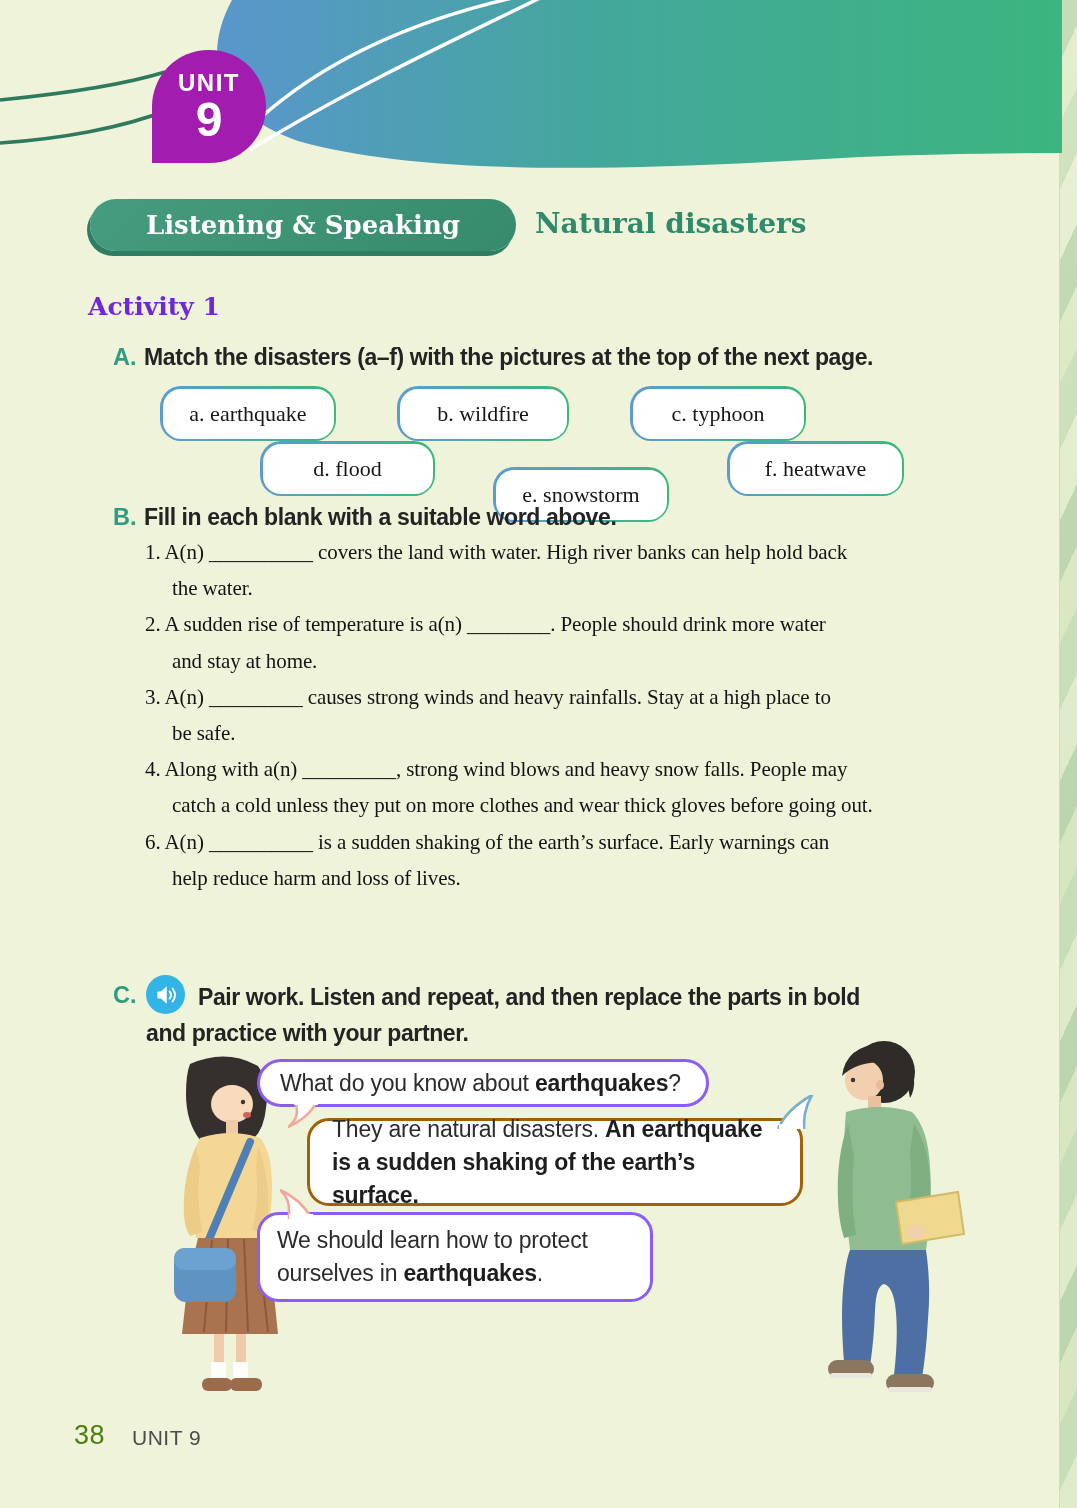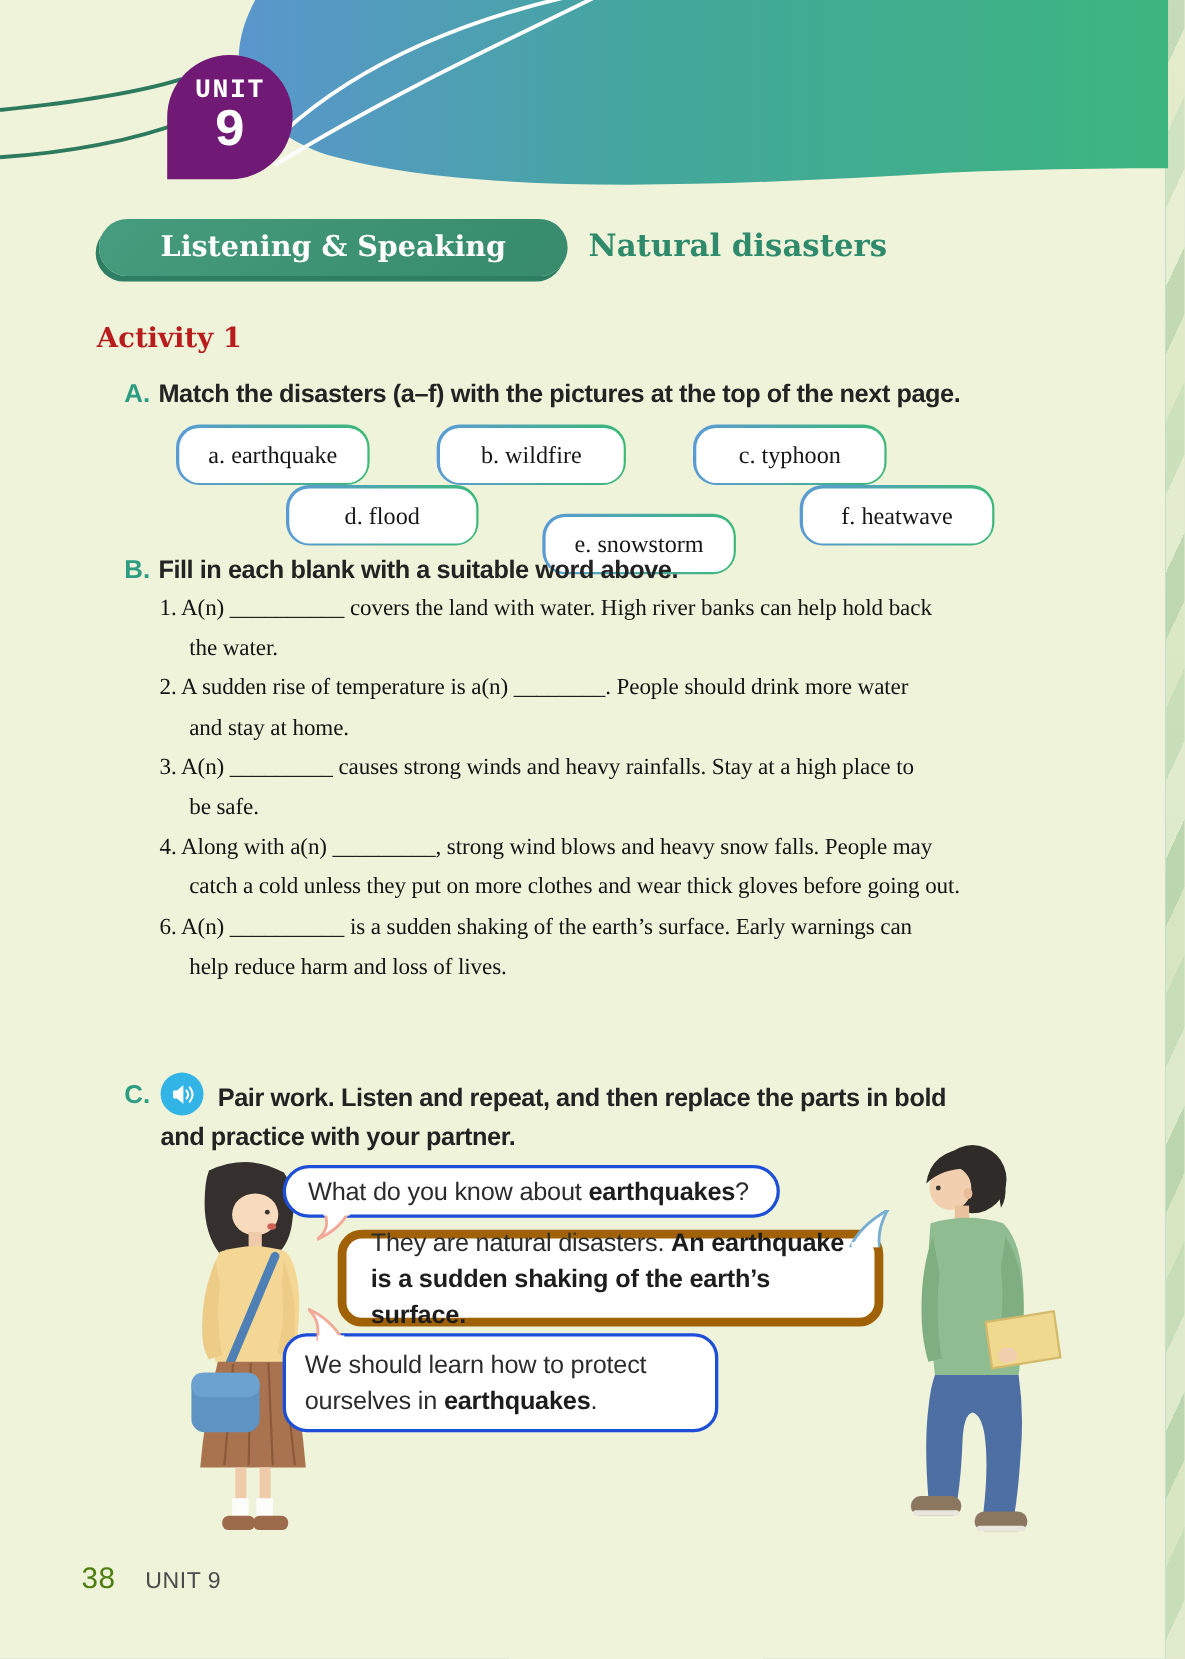--- a/index.html
+++ b/index.html
@@ -21,24 +21,23 @@
         rgba(170,205,155,0.40) 52px 80px,
         rgba(230,238,200,0.30) 80px 110px),
       linear-gradient(180deg,#eef3dc 0%,#e3eed2 25%,#d9e8cb 55%,#dce9cc 100%);
     border-left:1px solid #c9ded2;
   }
 
   
   #header-svg{ left:0; top:0; }
   #unit-badge{
     left:152px; top:50px; width:114px; height:113px;
-    background:#701a75; border-radius:57px 57px 57px 0;
+    background:#a21caf; border-radius:57px 57px 57px 0;
     display:flex; flex-direction:column; align-items:center; justify-content:center;
     color:#fff;
-    font-family:Liberation Mono, monospace;
   }
   #unit-badge .unit-word{font-size:24px; font-weight:700; letter-spacing:1.5px; line-height:24px;}
   #unit-badge .unit-num{font-size:48px; font-weight:700; line-height:46px; margin-top:2px;}
   #page-title{
     left:332px; top:82px; color:#ffffff; font-size:44px; font-weight:700;
     letter-spacing:-0.5px; text-shadow:0 2px 3px rgba(0,60,50,0.12);
   }
 
   
   #ls-banner{
@@ -49,21 +48,21 @@
   }
   #ls-banner span{
     color:#fff; font-family:"DejaVu Serif", serif; font-weight:700; font-size:26px;
   }
   #topic-label{
     left:535px; top:207px; color:#2e8a6a; font-family:"DejaVu Serif", serif;
     font-weight:700; font-size:28px;
   }
 
   #activity-title{
-    left:88px; top:292px; color:#b91c1c; font-family:"DejaVu Serif", serif;
+    left:88px; top:292px; color:#6d28d9; font-family:"DejaVu Serif", serif;
     font-weight:700; font-size:25px;
   }
 
   .sec-letter{ color:#2e9c82; font-size:23.5px; font-weight:700;}
   .sec-heading{ color:#232323; font-size:23px; font-weight:700; letter-spacing:-0.4px;}
 
   
   .pill{
     background:linear-gradient(90deg,#5b9bd5,#3cb878);
     border-radius:21px; padding:2.5px; box-sizing:border-box;
@@ -87,22 +86,22 @@
   #audio-btn{ left:146px; top:975px; width:39px; height:39px; border-radius:50%;
     background:#32b4e6; display:flex; align-items:center; justify-content:center;}
 
   
   .bubble{
     background:#fff; box-sizing:border-box; position:absolute;
     display:flex; flex-direction:column; justify-content:center;
   }
   .bubble .line{ font-size:23px; color:#2b2b2b; line-height:33px; letter-spacing:-0.2px;}
   .bubble .line b{ font-weight:700; color:#1d1d1d;}
-  .bubble-pink{ border:3px solid #1d4ed8; }
-  .bubble-blue{ border:8px solid #a16207; }
+  .bubble-pink{ border:3px solid #8b5cf6; }
+  .bubble-blue{ border:3px solid #a16207; }
   .tail{ position:absolute; }
 
   
   #footer-page{ left:74px; top:1420px; font-size:27px; color:#4d7c0f; letter-spacing:0.5px;}
   #footer-unit{ left:132px; top:1426px; font-size:21px; color:#4b4b4b; letter-spacing:0.5px;}
 </style>
 </head>
 <body>
 
 <div id="page">

